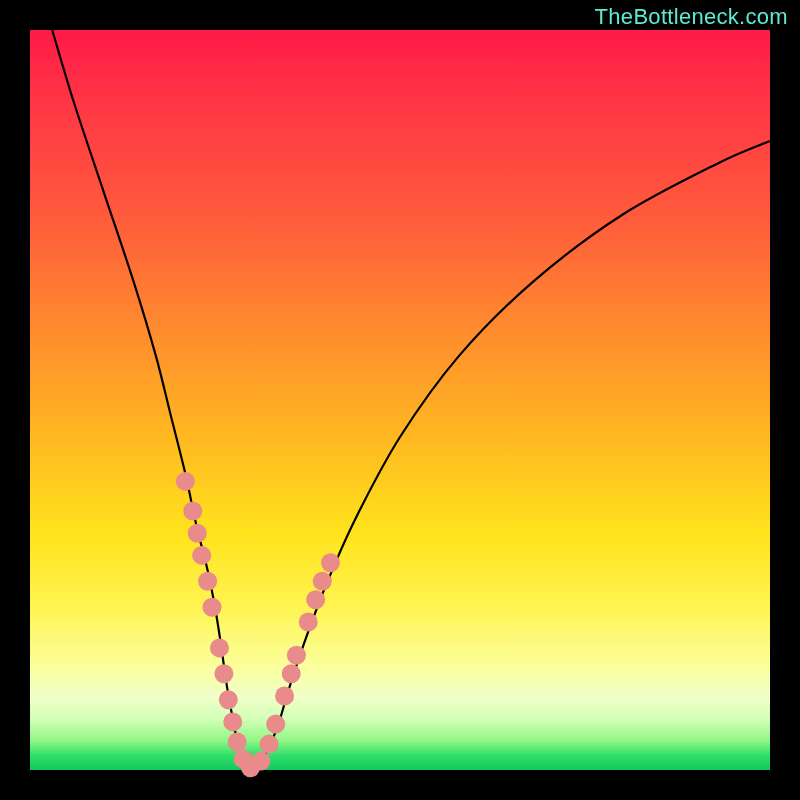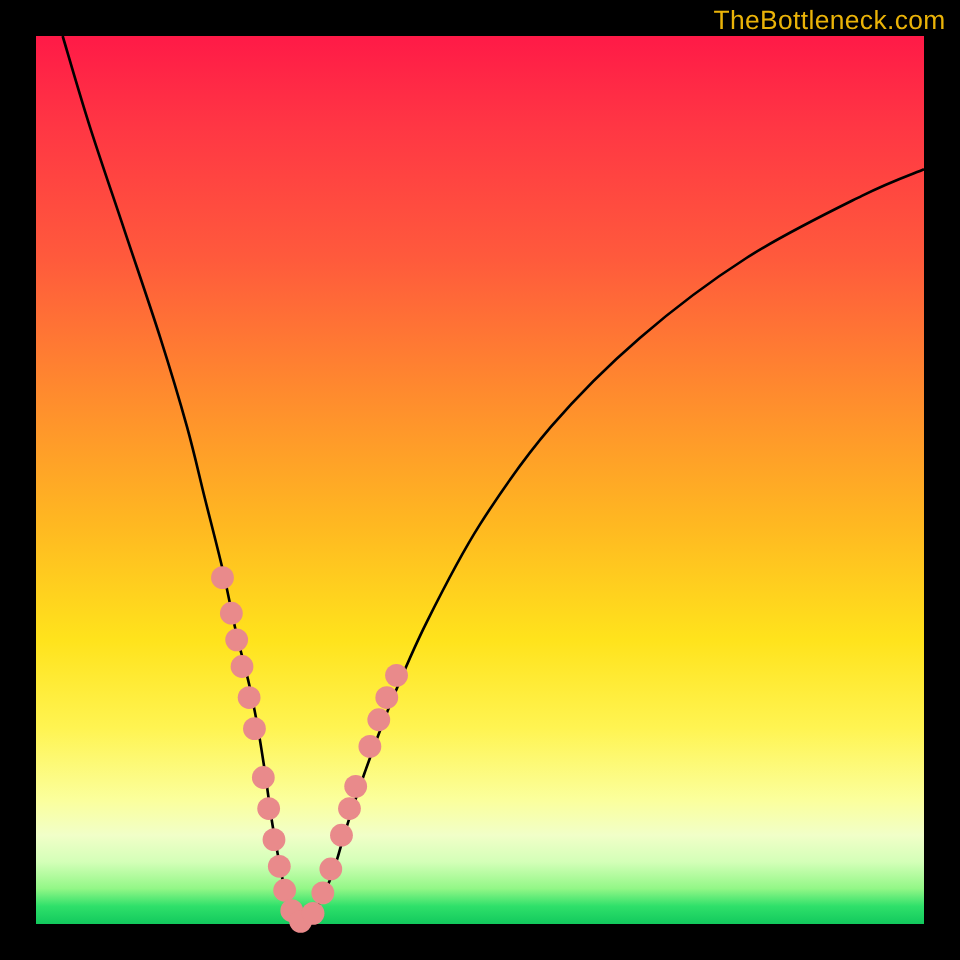--- a/index.html
+++ b/index.html
@@ -38,21 +38,21 @@
       #d4ffb8 93%,
       #93f787 96%,
       #2fe06a 98%,
       #12c95d 100%
     );
   }
   .watermark {
     position: absolute;
     top: 4px;
     right: 12px;
-    color: #eab308;
+    color: #5eead4;
     font-size: 22px;
     font-weight: 500;
     letter-spacing: 0.3px;
     user-select: none;
   }
   svg.curve {
     position: absolute;
     left: 0;
     top: 0;
     width: 740px;

